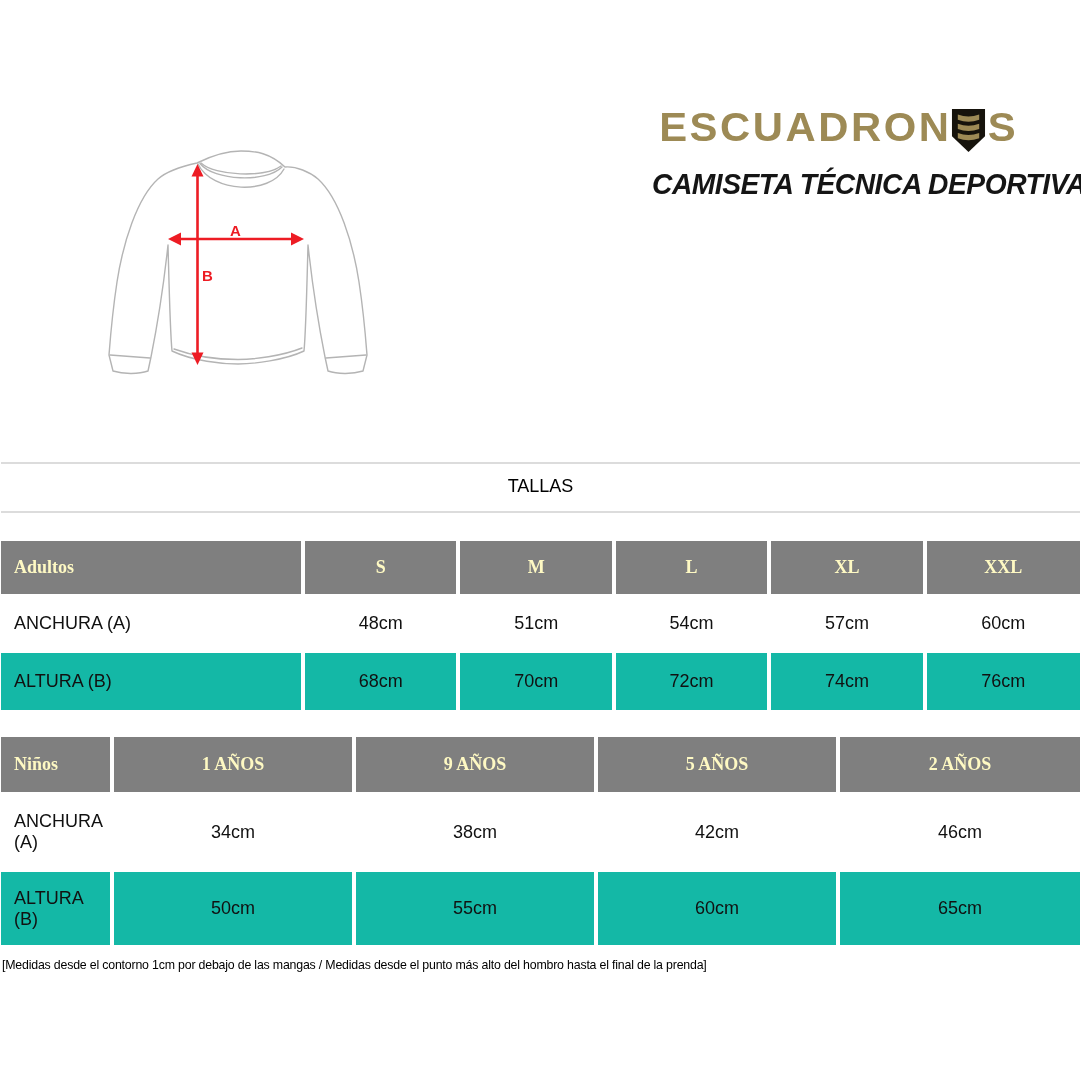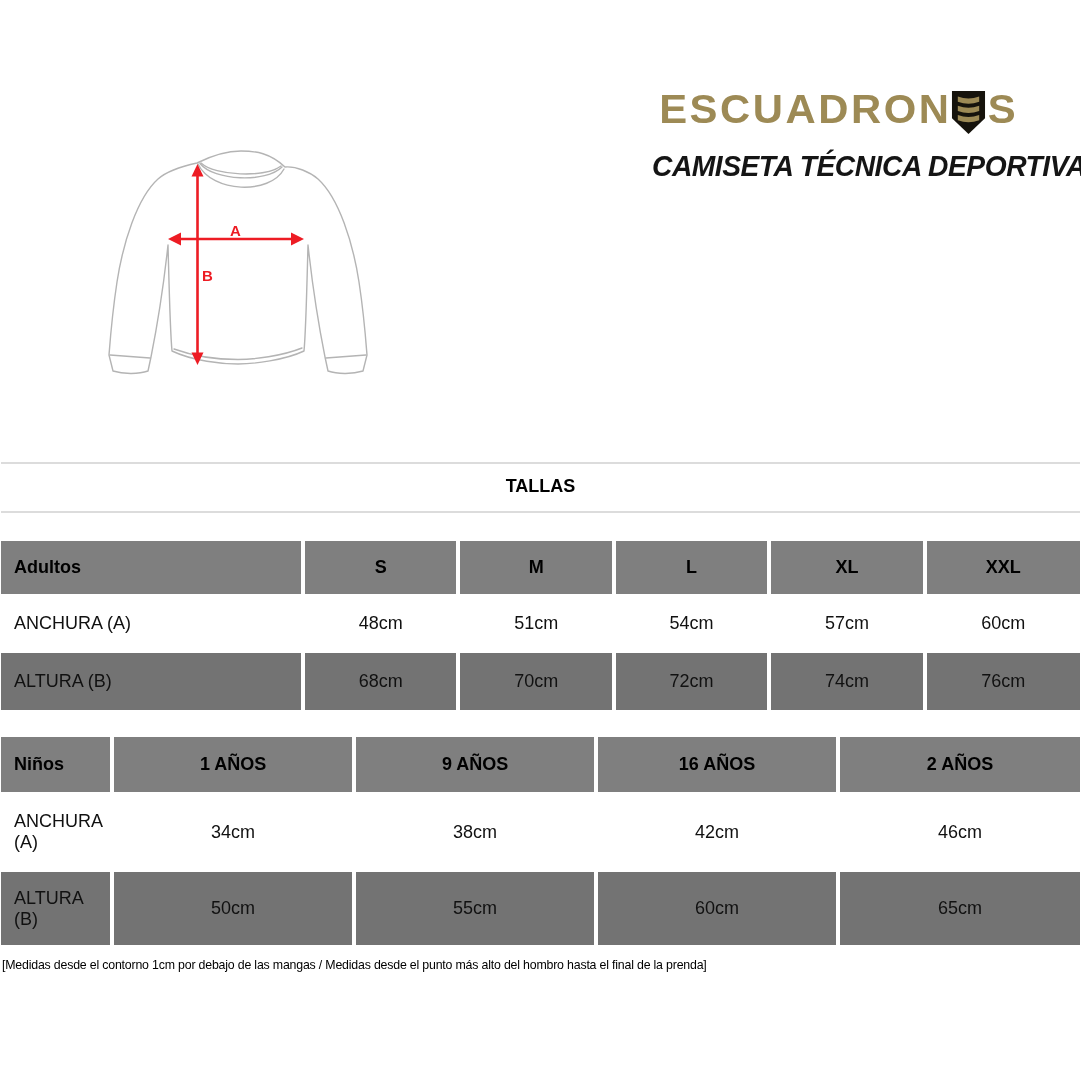--- a/index.html
+++ b/index.html
@@ -4,44 +4,44 @@
 <style>
   html,body{margin:0;padding:0;background:#ffffff;}
   body{font-family:"Liberation Sans","DejaVu Sans",sans-serif;color:#111;}
   .page{position:relative;width:1081px;height:1080px;background:#fff;overflow:hidden;}
 
   
   .shirt-svg{position:absolute;left:92px;top:133px;width:300px;height:265px;}
 
   .brand{position:absolute;left:640px;top:84px;width:400px;text-align:center;}
   .logo-row{display:flex;justify-content:center;align-items:center;height:50px;
-            font-size:41px;font-weight:800;letter-spacing:2.5px;line-height:1;}
+            font-size:41px;font-weight:800;letter-spacing:2.5px;line-height:1;margin-top:18px;}
   .logo-text{display:inline-block;transform:scaleX(1.02);transform-origin:center;}
   .shield{width:35px;height:47px;margin:0 2px -7px 3px;flex:0 0 auto;}
   .product-title{margin-top:15px;font-size:30px;font-weight:800;font-style:italic;
             letter-spacing:-0.5px;transform:scaleX(0.94);transform-origin:center;
             color:#151515;white-space:nowrap;}
 
   
   .rule{position:absolute;left:1px;right:1px;height:2px;background:#dcdcdc;}
   .rule-top{top:462px;}
   .rule-bottom{top:511px;}
   .section-title{position:absolute;left:0;right:0;top:476px;text-align:center;
-            font-size:18px;font-weight:bold;color:#000;}
+            font-size:18px;font-weight:normal;color:#000;}
 
   
   table.size-table{position:absolute;left:1px;right:1px;width:1079px;
             border-collapse:collapse;table-layout:fixed;font-size:18px;}
-  table.size-table th{background:#7f7f7f;color:#000000;font-weight:bold;text-align:center;
-            vertical-align:middle;padding:16px;}
+  table.size-table th{background:#7f7f7f;color:#fef9c3;font-weight:bold;text-align:center;
+            vertical-align:middle;padding:16px;font-family:Liberation Serif, serif;}
   table.size-table td{text-align:center;vertical-align:middle;padding:12px;color:#111;margin-top:8px;}
   table.size-table .label-cell{text-align:left;padding-left:13px;}
   table.size-table th:not(:first-child),
   table.size-table td:not(:first-child){border-left:4px solid #fff;}
-  table.size-table tr.alt td{background:#737373;}
+  table.size-table tr.alt td{background:#14b8a6;}
 
   .adults-table{top:541px;}
   .adults-table tr.head{height:51px;}
   .adults-table tr.r1{height:59px;}
   .adults-table tr.r2{height:57px;}
 
   .kids-table{top:737px;}
   .kids-table tr.head{height:55px;margin-top:40px;}
   .kids-table tr.r1{height:80px;}
   .kids-table tr.r2{height:73px;}
@@ -166,21 +166,21 @@
       <col style="width:22.425%">
         <col style="width:22.425%">
       <col style="width:22.425%">
         <col style="width:22.425%">
     </colgroup>
     <tbody>
         <tr class="head">
       <th class="label-cell">Niños</th>
       <th>1 AÑOS</th>
       <th>9 AÑOS</th>
-      <th>16 AÑOS</th>
+      <th>5 AÑOS</th>
       <th>2 AÑOS</th>
     </tr>
     <tr class="r1">
       <td class="label-cell">ANCHURA (A)</td>
       <td>34cm</td>
       <td>38cm</td>
       <td>42cm</td>
       <td>46cm</td>
     </tr>
     <tr class="r2 alt">

